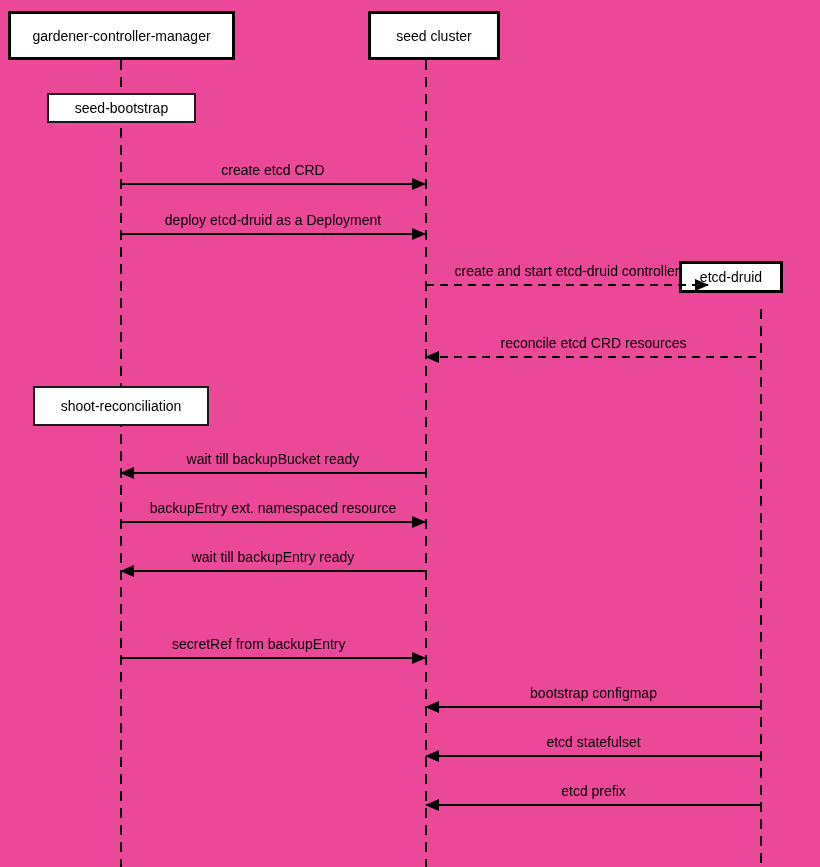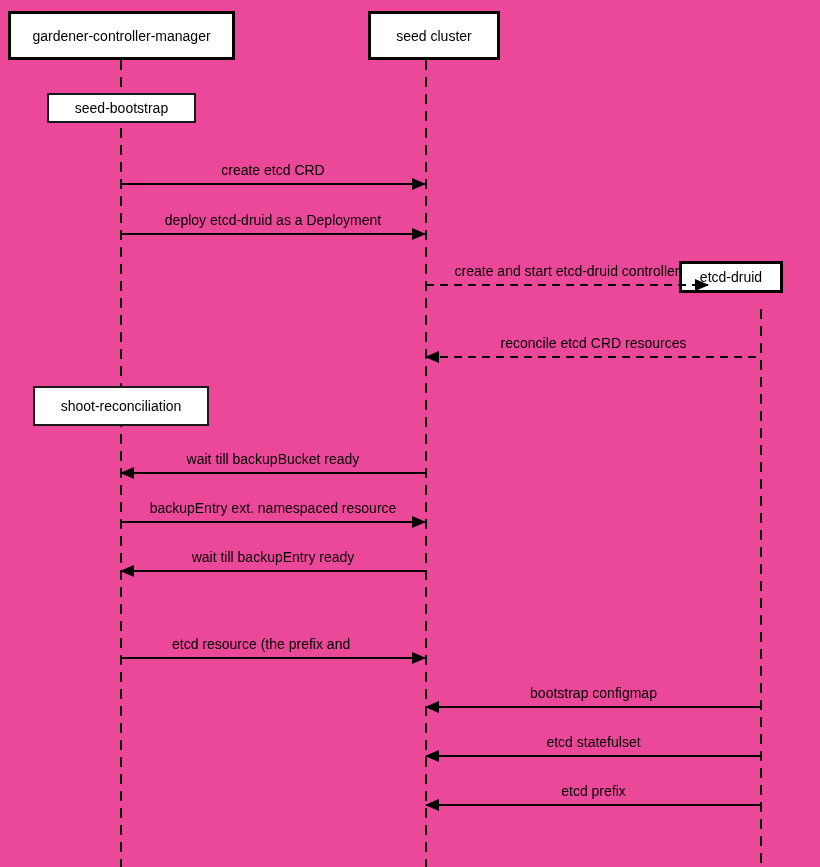--- a/index.html
+++ b/index.html
@@ -140,21 +140,21 @@
   </div>
 
   <div class="msg left" style="left:121px; top:571px; width:304px;">
     <div class="label">wait till backupEntry ready</div>
     <div class="line"></div>
     <div class="head"></div>
   </div>
 
   <div class="msg right" style="left:121px; top:658px; width:304px;">
     <div class="label multi">
-      <div>etcd resource (the prefix and</div>
+      <div>secretRef from backupEntry</div>
     </div>
     <div class="line"></div>
     <div class="head"></div>
   </div>
 
   <div class="msg left" style="left:426px; top:707px; width:335px;">
     <div class="label">bootstrap configmap</div>
     <div class="line"></div>
     <div class="head"></div>
   </div>

